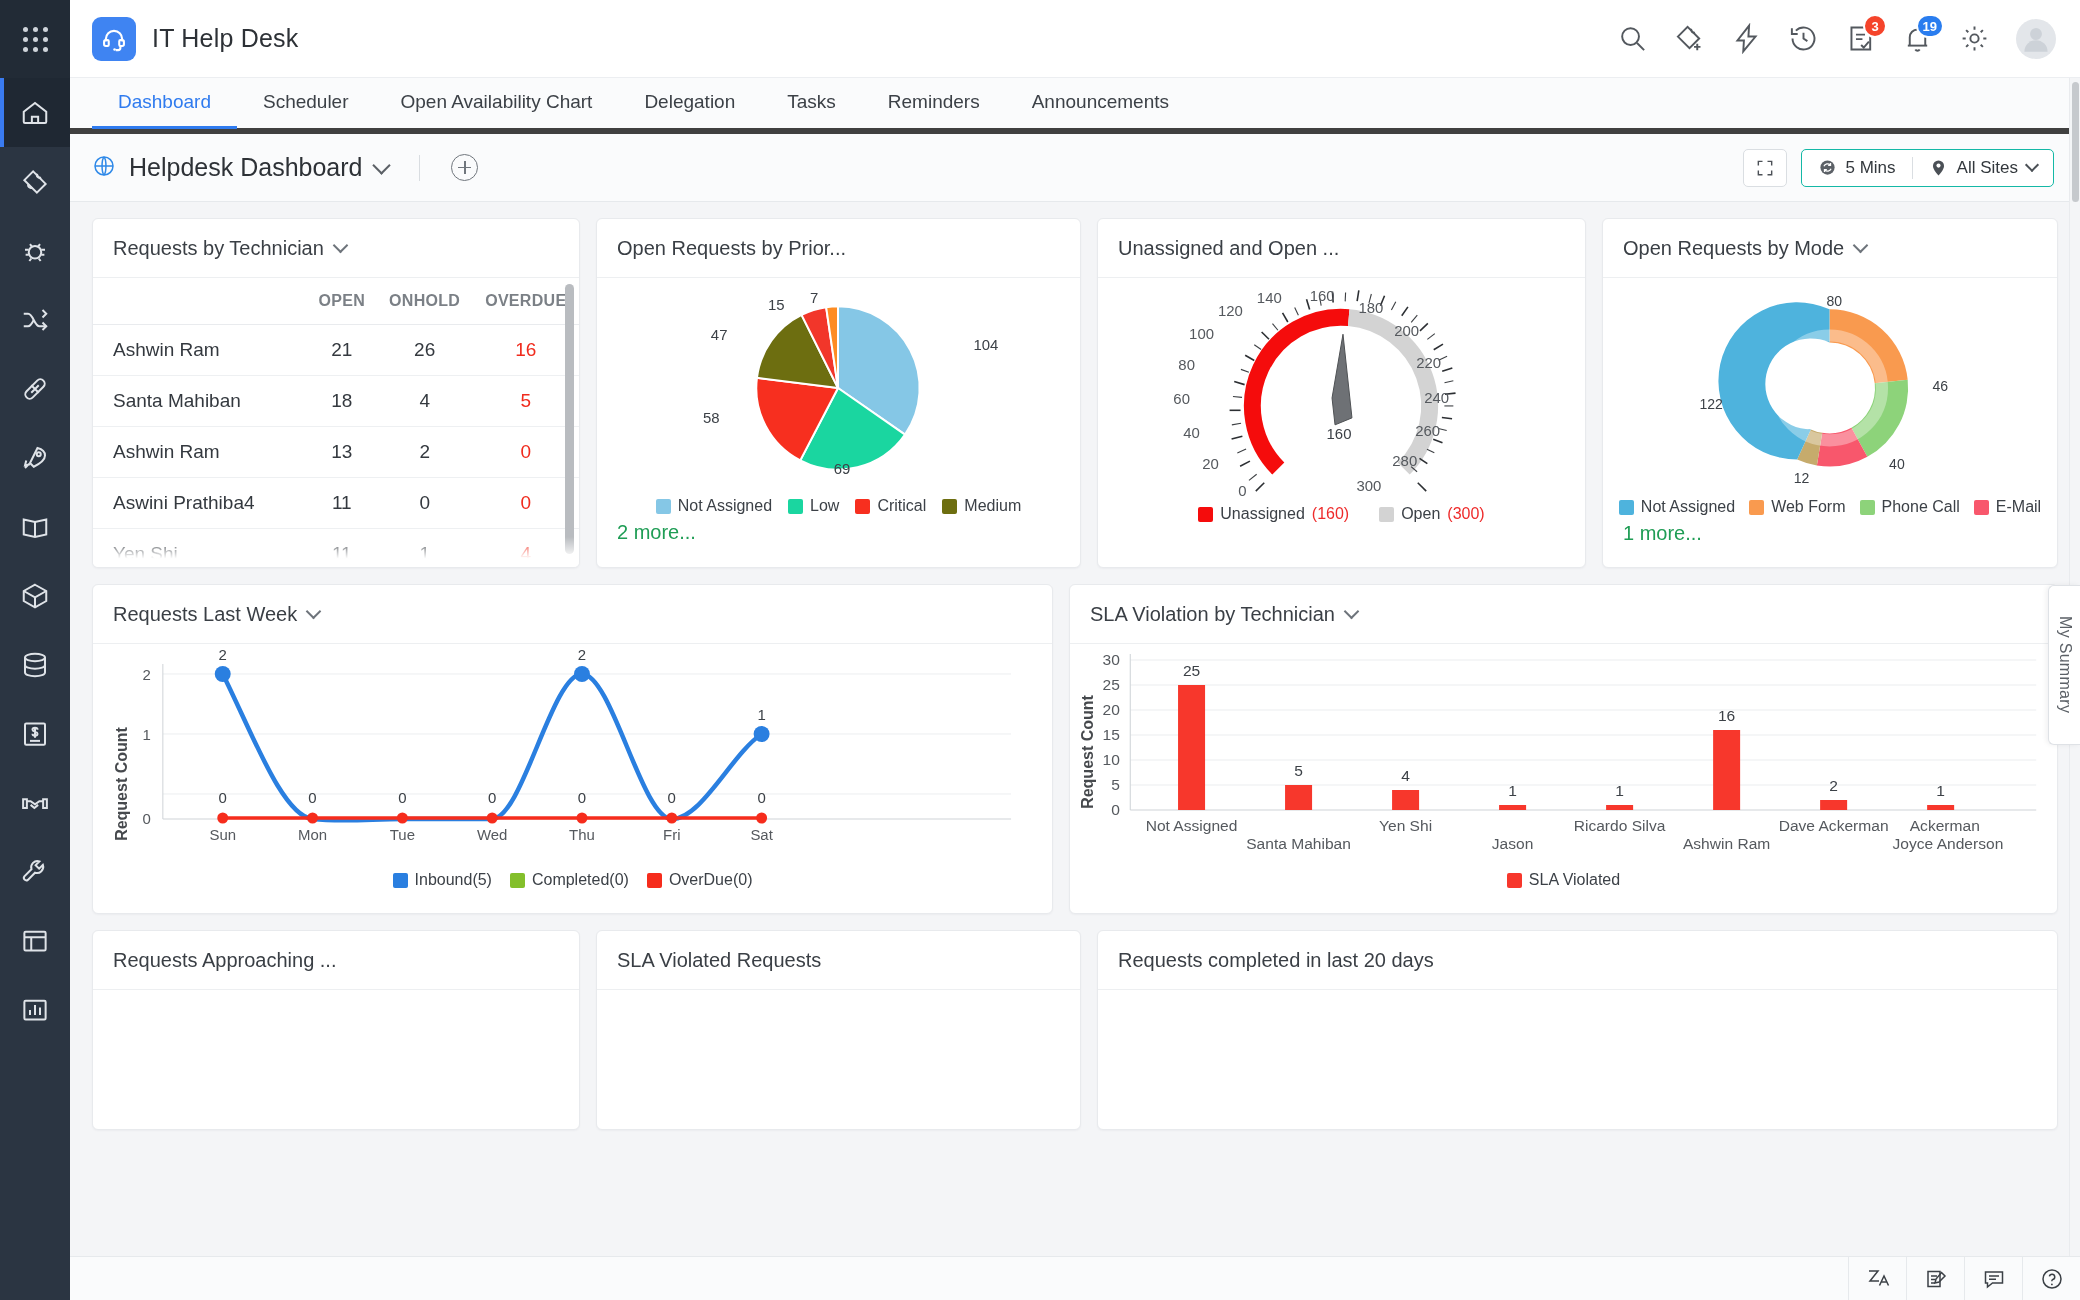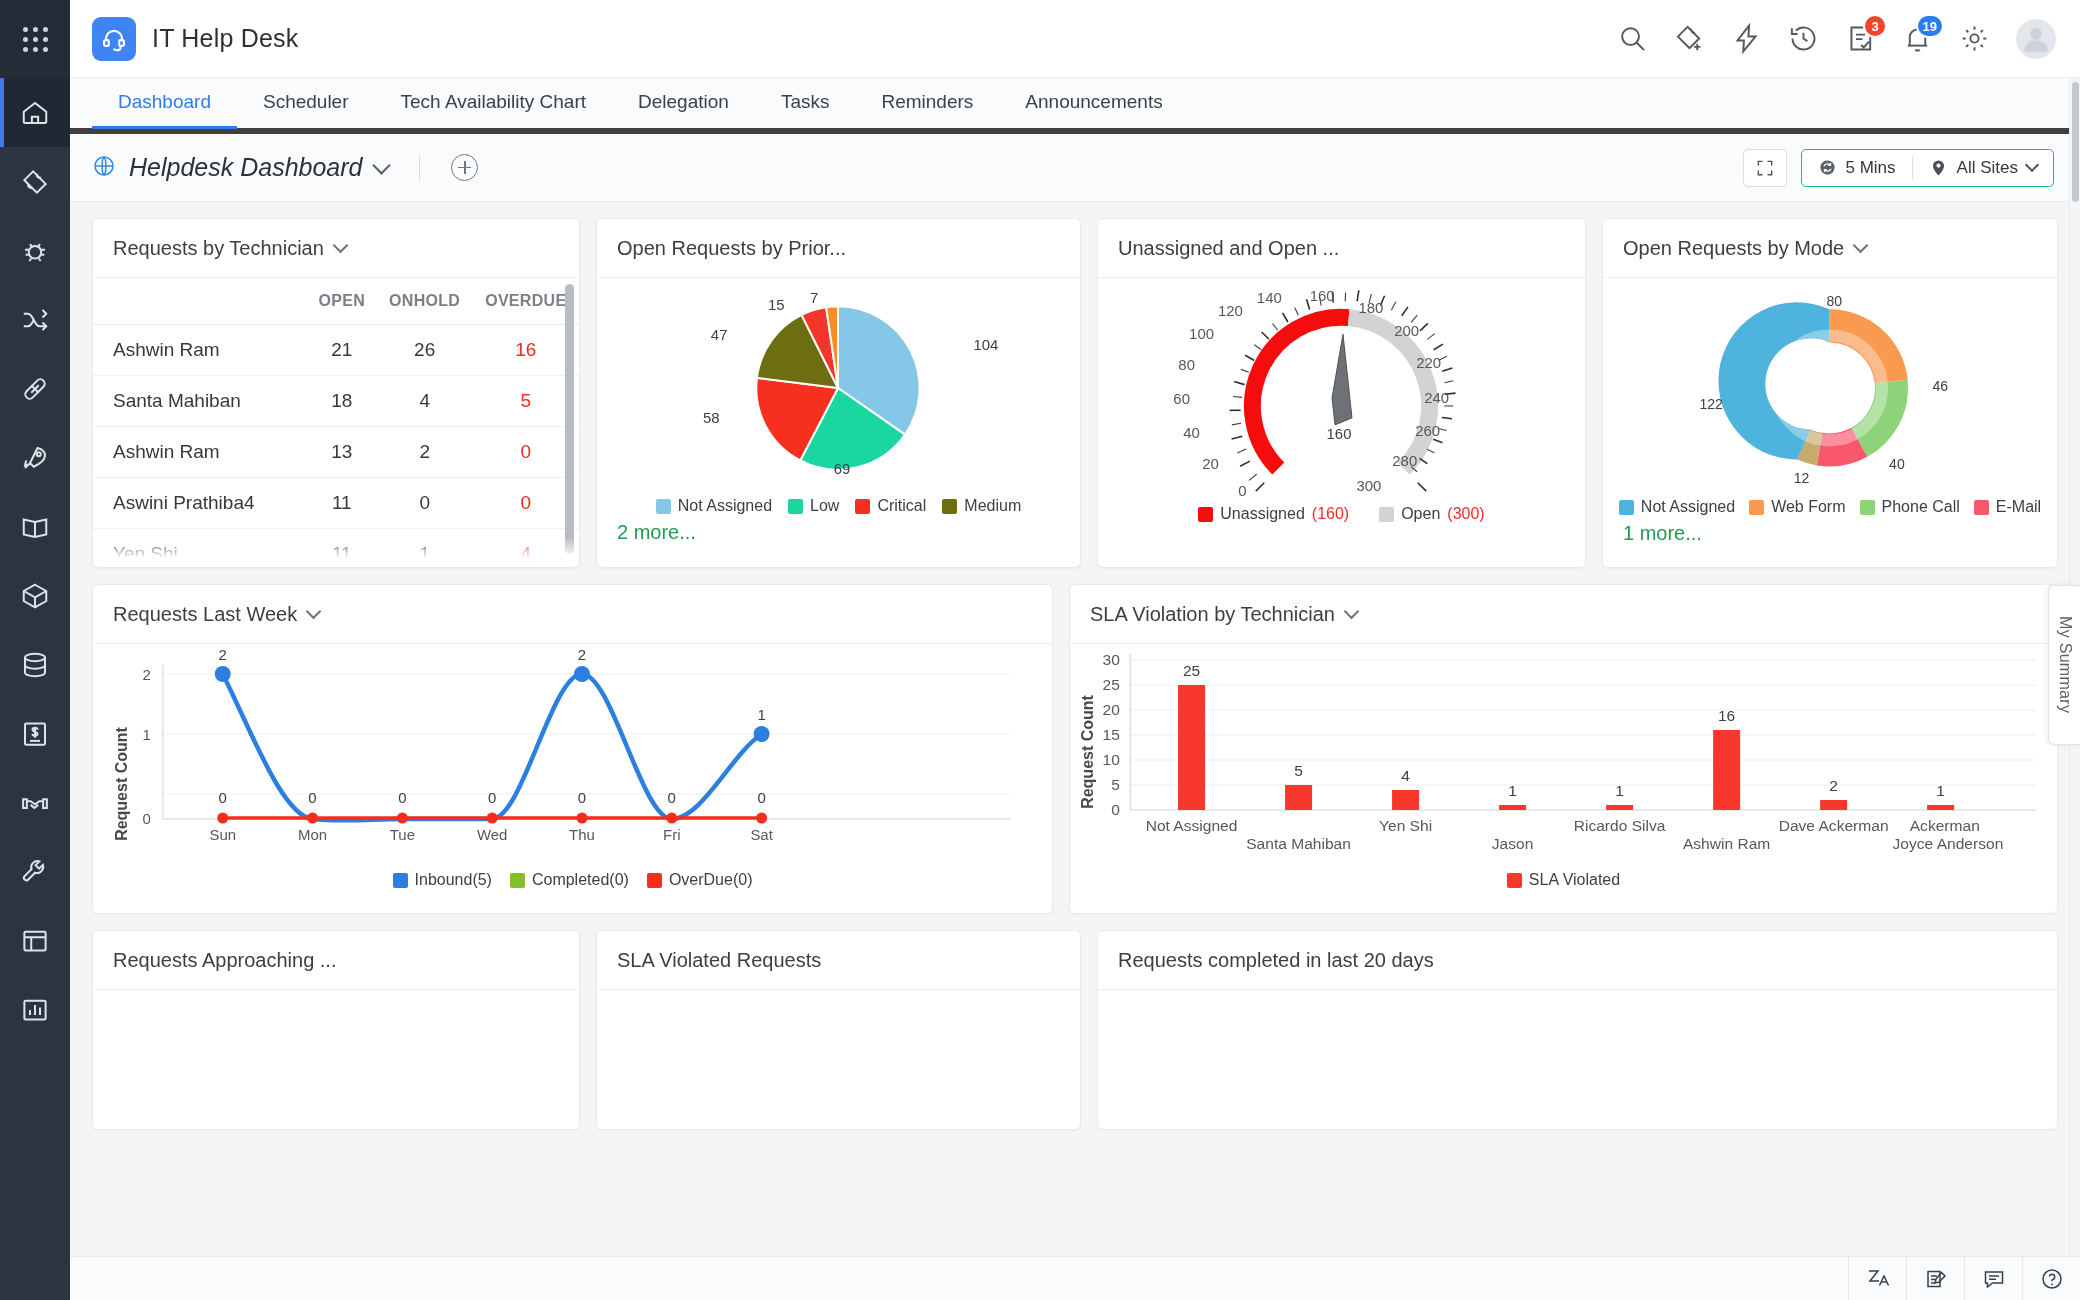--- a/index.html
+++ b/index.html
@@ -80,21 +80,21 @@
     content: ""; position: absolute; left: 0; right: 0; bottom: -1px; height: 3px; background: #2f7bef;
   }
 
   
   .dashbar {
     height: 68px; background: #fafbfc; border-bottom: 1px solid #e6e9ec;
     display: flex; align-items: center; padding: 0 26px 0 22px; flex: 0 0 68px;
   }
   .dash-left { display: flex; align-items: center; gap: 13px; }
   .globe svg { width: 24px; height: 24px; stroke: #2f89e8; fill: none; stroke-width: 1.5; }
-  .dash-name { font-size: 25px; color: #2d3136; cursor: pointer; font-style: italic; }
+  .dash-name { font-size: 25px; color: #2d3136; cursor: pointer; }
   .cv { width: 13px; height: 13px; border-right: 2px solid #5b6066; border-bottom: 2px solid #5b6066;
         transform: rotate(45deg); margin-bottom: 5px; display: inline-block; }
   .divider-v { width: 1px; height: 26px; background: #d9dde1; margin: 0 18px; }
   .plusbtn {
     width: 27px; height: 27px; border-radius: 50%; border: 1.6px solid #70767d;
     position: relative; cursor: pointer;
   }
   .plusbtn::before, .plusbtn::after {
     content: ""; position: absolute; background: #70767d;
   }
@@ -383,21 +383,21 @@
               <circle cx="12" cy="8.5" r="4.2"></circle>
               <path d="M3.8 21a8.2 8.2 0 0 1 16.4 0z"></path>
             </svg>
         </span>
       </div>
     </header>
 
     <nav class="tabrow">
       <div class="tab active">Dashboard</div>
       <div class="tab">Scheduler</div>
-      <div class="tab">Tech Availability Chart</div>
+      <div class="tab">Open Availability Chart</div>
       <div class="tab">Delegation</div>
       <div class="tab">Tasks</div>
       <div class="tab">Reminders</div>
       <div class="tab">Announcements</div>
     </nav>
 
     <div class="dashbar">
       <div class="dash-left">
         <span class="globe">
           <svg viewBox="0 0 24 24">

